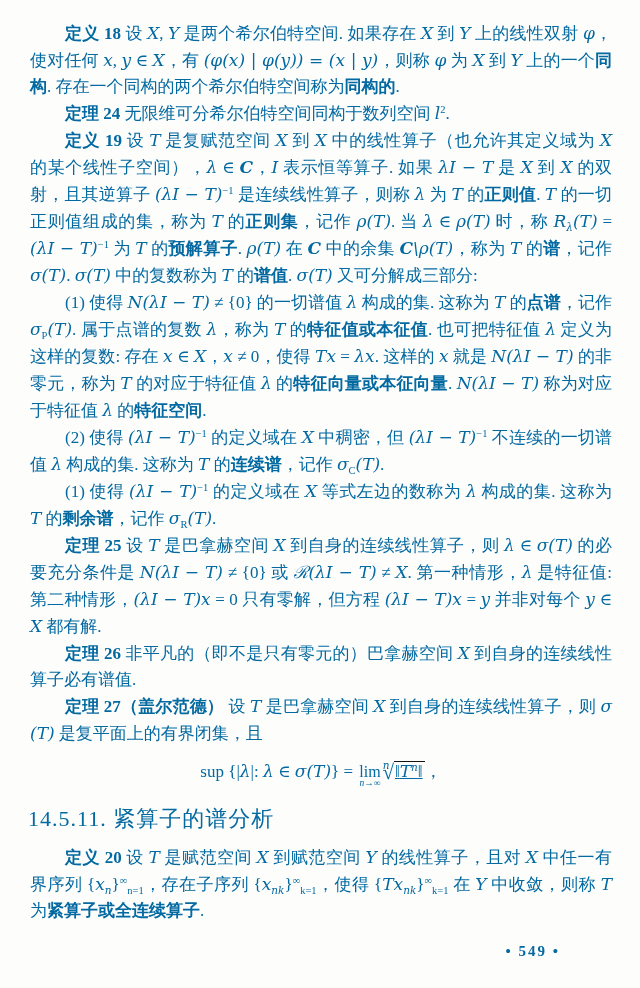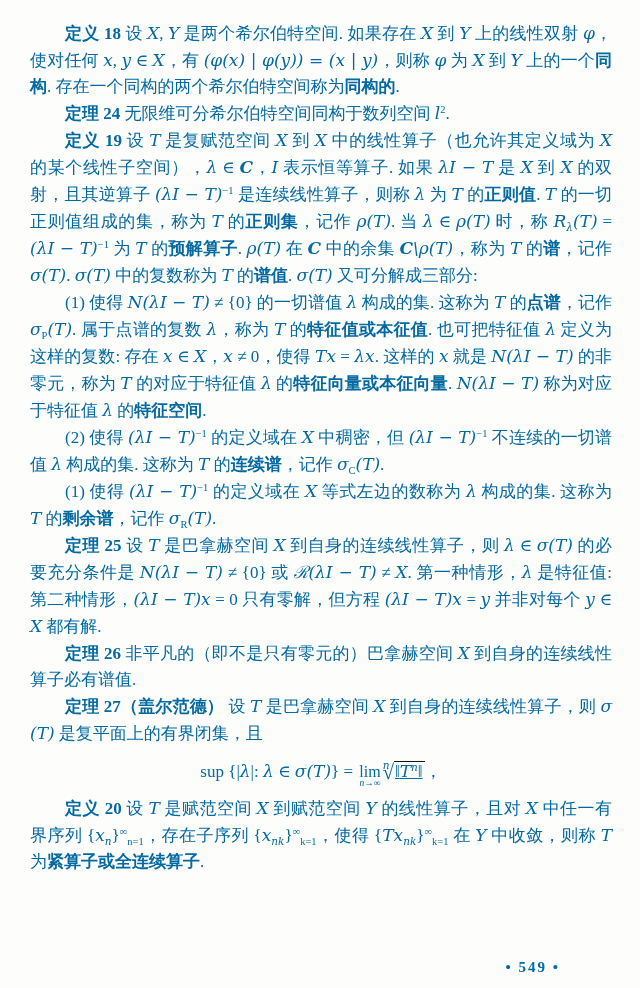--- a/index.html
+++ b/index.html
@@ -30,35 +30,36 @@
     display:inline-block;text-align:center;vertical-align:-9px;
     line-height:1;margin:0 2px;
   }
   .lim-word{display:block;font-size:16px;line-height:15px;text-align:right;}
   .lim-sub{display:block;font-size:9.5px;line-height:9px;font-style:italic;}
   .sqrt{display:inline-block;white-space:nowrap;}
   .root-index{margin-right:-7px;vertical-align:8px;font-size:10.5px;}
   .root-sign{font-size:21px;vertical-align:-2px;}
   .radicand{border-top:1.6px solid #141414;padding:0 2px 0 1px;text-decoration:underline;}
   .footer{
-    position:absolute;right:80px;bottom:12px;font-size:15px;
+    position:absolute;right:80px;bottom:28px;font-size:15px;
     font-weight:bold;letter-spacing:2px;
   }
 </style>
 </head>
 <body>
 
 <div class="page">
   <div class="content">
       <p class="para indent"><span class="bold">定义 18</span><span>  设 </span><span class="mi">X</span><span>, </span><span class="mi">Y</span><span> 是两个希尔伯特空间. 如果存在 </span><span class="mi">X</span><span> 到 </span><span class="mi">Y</span><span> 上的线性双射 </span><span class="mi">φ</span><span>，使对任何 </span><span class="mi">x</span><span>, </span><span class="mi">y</span><span> ∈ </span><span class="mi">X</span><span>，有 </span><span class="mi">(φ(x) | φ(y)) = (x | y)</span><span>，则称 </span><span class="mi">φ</span><span> 为 </span><span class="mi">X</span><span> 到 </span><span class="mi">Y</span><span> 上的一个</span><span class="bold">同构</span><span>. 存在一个同构的两个希尔伯特空间称为</span><span class="bold">同构的</span><span>.</span></p>
       <p class="para indent"><span class="bold">定理 24</span><span>  无限维可分希尔伯特空间同构于数列空间 </span><span class="mi">l</span><sup>2</sup><span>.</span></p>
       <p class="para indent"><span class="bold">定义 19</span><span>  设 </span><span class="mi">T</span><span> 是复赋范空间 </span><span class="mi">X</span><span> 到 </span><span class="mi">X</span><span> 中的线性算子（也允许其定义域为 </span><span class="mi">X</span><span> 的某个线性子空间），</span><span class="mi">λ</span><span> ∈ </span><span class="bold mi">C</span><span>，</span><span class="mi">I</span><span> 表示恒等算子. 如果 </span><span class="mi">λI − T</span><span> 是 </span><span class="mi">X</span><span> 到 </span><span class="mi">X</span><span> 的双射，且其逆算子 </span><span class="mi">(λI − T)</span><sup>−1</sup><span> 是连续线性算子，则称 </span><span class="mi">λ</span><span> 为 </span><span class="mi">T</span><span> 的</span><span class="bold">正则值</span><span>. </span><span class="mi">T</span><span> 的一切正则值组成的集，称为 </span><span class="mi">T</span><span> 的</span><span class="bold">正则集</span><span>，记作 </span><span class="mi">ρ(T)</span><span>. 当 </span><span class="mi">λ</span><span> ∈ </span><span class="mi">ρ(T)</span><span> 时，称 </span><span class="mi">R</span><sub class="mi">λ</sub><span class="mi">(T)</span><span> = </span><span class="mi">(λI − T)</span><sup>−1</sup><span> 为 </span><span class="mi">T</span><span> 的</span><span class="bold">预解算子</span><span>. </span><span class="mi">ρ(T)</span><span> 在 </span><span class="bold mi">C</span><span> 中的余集 </span><span class="bold mi">C</span><span class="mi">\ρ(T)</span><span>，称为 </span><span class="mi">T</span><span> 的</span><span class="bold">谱</span><span>，记作 </span><span class="mi">σ(T)</span><span>. </span><span class="mi">σ(T)</span><span> 中的复数称为 </span><span class="mi">T</span><span> 的</span><span class="bold">谱值</span><span>. </span><span class="mi">σ(T)</span><span> 又可分解成三部分:</span></p>
       <p class="para indent"><span>(1) 使得 </span><span class="mi">N</span><span class="mi">(λI − T)</span><span> ≠ {0} 的一切谱值 </span><span class="mi">λ</span><span> 构成的集. 这称为 </span><span class="mi">T</span><span> 的</span><span class="bold">点谱</span><span>，记作 </span><span class="mi">σ</span><sub>P</sub><span class="mi">(T)</span><span>. 属于点谱的复数 </span><span class="mi">λ</span><span>，称为 </span><span class="mi">T</span><span> 的</span><span class="bold">特征值或本征值</span><span>. 也可把特征值 </span><span class="mi">λ</span><span> 定义为这样的复数: 存在 </span><span class="mi">x</span><span> ∈ </span><span class="mi">X</span><span>，</span><span class="mi">x</span><span> ≠ 0，使得 </span><span class="mi">Tx</span><span> = </span><span class="mi">λx</span><span>. 这样的 </span><span class="mi">x</span><span> 就是 </span><span class="mi">N</span><span class="mi">(λI − T)</span><span> 的非零元，称为 </span><span class="mi">T</span><span> 的对应于特征值 </span><span class="mi">λ</span><span> 的</span><span class="bold">特征向量或本征向量</span><span>. </span><span class="mi">N</span><span class="mi">(λI − T)</span><span> 称为对应于特征值 </span><span class="mi">λ</span><span> 的</span><span class="bold">特征空间</span><span>.</span></p>
       <p class="para indent"><span>(2) 使得 </span><span class="mi">(λI − T)</span><sup>−1</sup><span> 的定义域在 </span><span class="mi">X</span><span> 中稠密，但 </span><span class="mi">(λI − T)</span><sup>−1</sup><span> 不连续的一切谱值 </span><span class="mi">λ</span><span> 构成的集. 这称为 </span><span class="mi">T</span><span> 的</span><span class="bold">连续谱</span><span>，记作 </span><span class="mi">σ</span><sub>C</sub><span class="mi">(T)</span><span>.</span></p>
       <p class="para indent"><span>(1) 使得 </span><span class="mi">(λI − T)</span><sup>−1</sup><span> 的定义域在 </span><span class="mi">X</span><span> 等式左边的数称为 </span><span class="mi">λ</span><span> 构成的集. 这称为 </span><span class="mi">T</span><span> 的</span><span class="bold">剩余谱</span><span>，记作 </span><span class="mi">σ</span><sub>R</sub><span class="mi">(T)</span><span>.</span></p>
       <p class="para indent"><span class="bold">定理 25</span><span>  设 </span><span class="mi">T</span><span> 是巴拿赫空间 </span><span class="mi">X</span><span> 到自身的连续线性算子，则 </span><span class="mi">λ</span><span> ∈ </span><span class="mi">σ(T)</span><span> 的必要充分条件是 </span><span class="mi">N</span><span class="mi">(λI − T)</span><span> ≠ {0} 或 </span><span class="mi">ℛ</span><span class="mi">(λI − T)</span><span> ≠ </span><span class="mi">X</span><span>. 第一种情形，</span><span class="mi">λ</span><span> 是特征值: 第二种情形，</span><span class="mi">(λI − T)x</span><span> = 0 只有零解，但方程 </span><span class="mi">(λI − T)x</span><span> = </span><span class="mi">y</span><span> 并非对每个 </span><span class="mi">y</span><span> ∈ </span><span class="mi">X</span><span> 都有解.</span></p>
       <p class="para indent"><span class="bold">定理 26</span><span>  非平凡的（即不是只有零元的）巴拿赫空间 </span><span class="mi">X</span><span> 到自身的连续线性算子必有谱值.</span></p>
       <p class="para indent"><span class="bold">定理 27（盖尔范德）</span><span>  设 </span><span class="mi">T</span><span> 是巴拿赫空间 </span><span class="mi">X</span><span> 到自身的连续线性算子，则 </span><span class="mi">σ(T)</span><span> 是复平面上的有界闭集，且</span></p>
       <div class="formula"><span>sup {|</span><span class="mi">λ</span><span>|: </span><span class="mi">λ</span><span> ∈ </span><span class="mi">σ(T)</span><span>} = </span><span class="lim"><span class="lim-word">lim</span><span class="lim-sub">n→∞</span></span><span class="sqrt"><sup class="root-index mi">n</sup><span class="root-sign">√</span><span class="radicand"><span>‖</span><span class="mi">T</span><sup class="mi">n</sup><span>‖</span></span></span><span>，</span></div>
+      <h2 class="heading"><span>14.5.11. </span><span>紧算子的谱分析</span></h2>
       <p class="para indent"><span class="bold">定义 20</span><span>  设 </span><span class="mi">T</span><span> 是赋范空间 </span><span class="mi">X</span><span> 到赋范空间 </span><span class="mi">Y</span><span> 的线性算子，且对 </span><span class="mi">X</span><span> 中任一有界序列 </span><span>{</span><span class="mi">x</span><sub class="mi">n</sub><span>}</span><sup>∞</sup><sub>n=1</sub><span>，存在子序列 </span><span>{</span><span class="mi">x</span><sub class="mi">nk</sub><span>}</span><sup>∞</sup><sub>k=1</sub><span>，使得 </span><span>{</span><span class="mi">Tx</span><sub class="mi">nk</sub><span>}</span><sup>∞</sup><sub>k=1</sub><span> 在 </span><span class="mi">Y</span><span> 中收敛，则称 </span><span class="mi">T</span><span> 为</span><span class="bold">紧算子或全连续算子</span><span>.</span></p>
     </div>
   <div class="footer">• 549 •</div>
 </div>
 
 </body></html>

